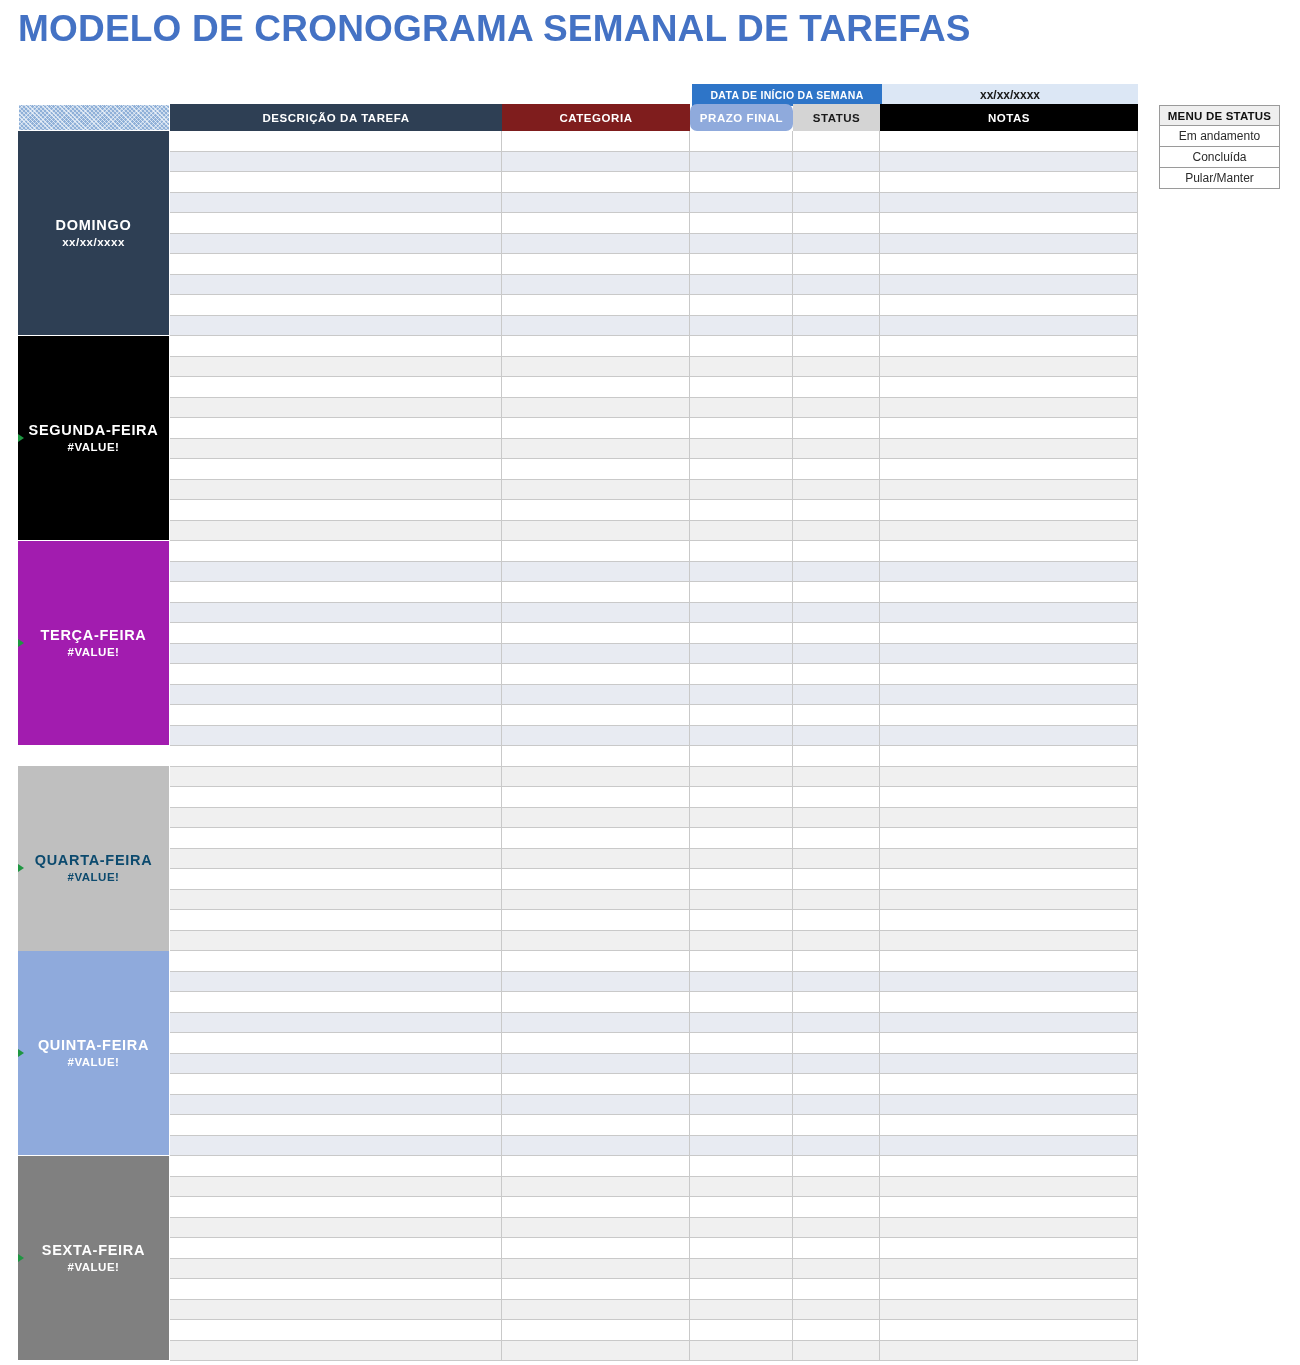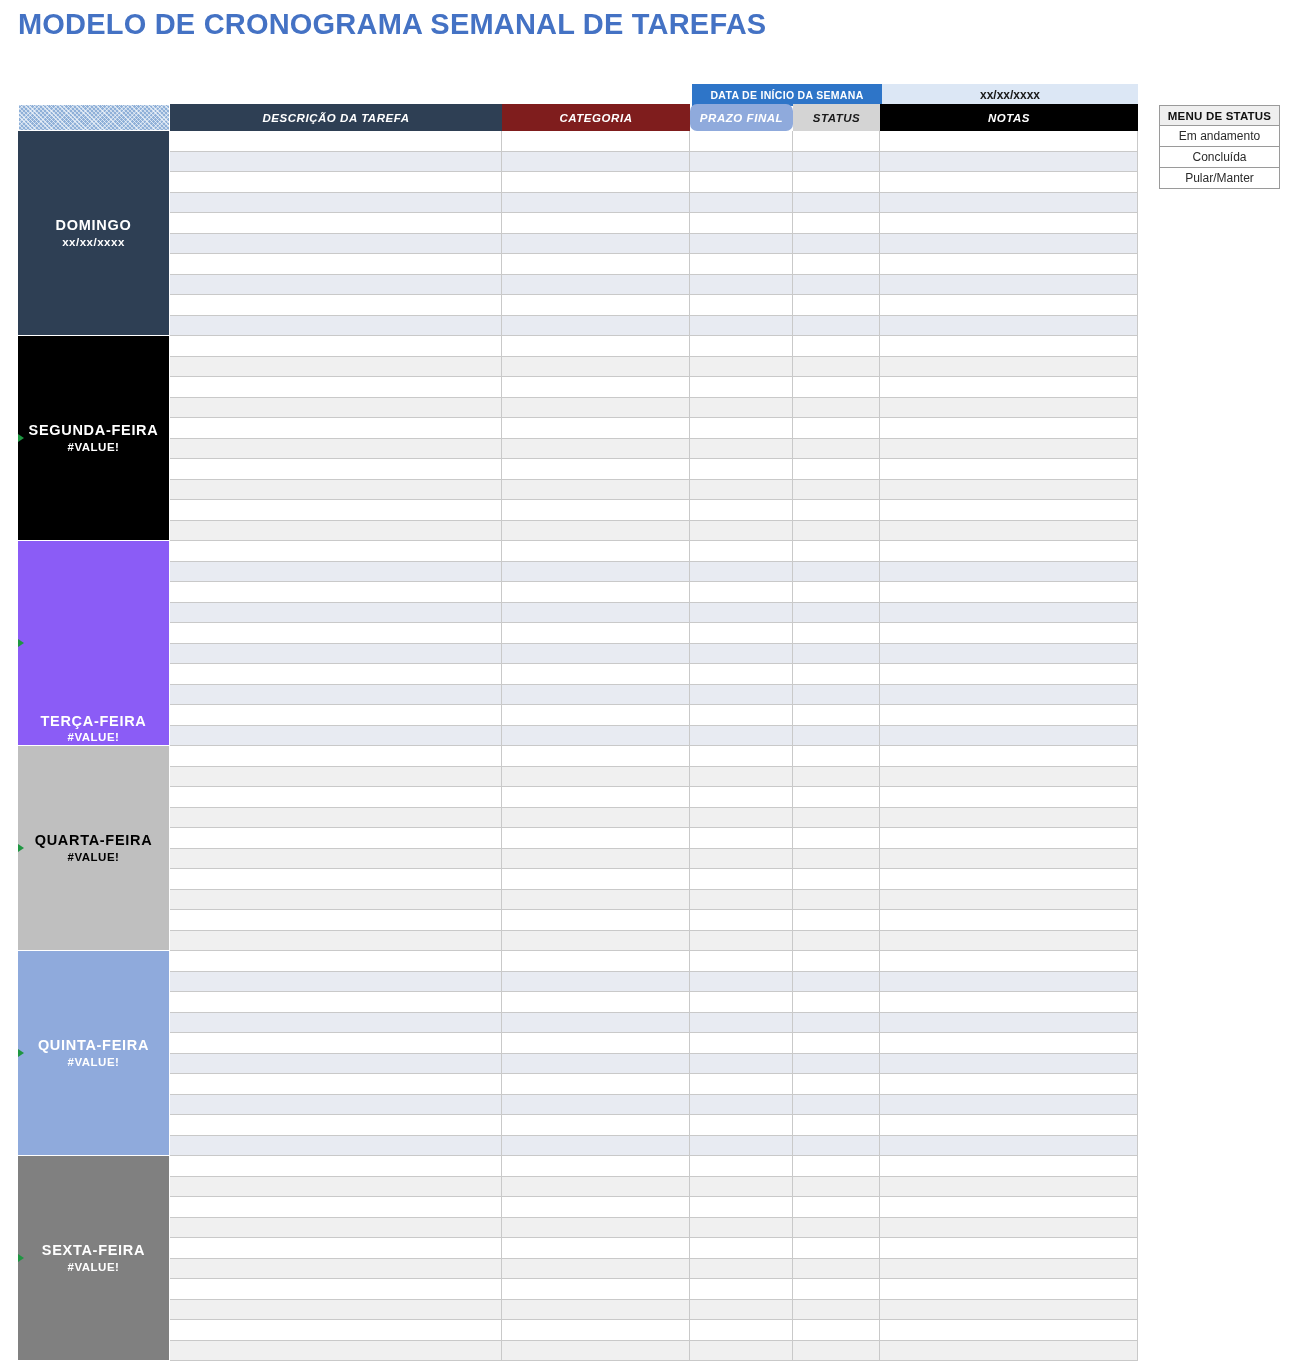--- a/index.html
+++ b/index.html
@@ -7,21 +7,21 @@
     width:1300px;height:1365px;
     background:#ffffff;
     font-family:"Liberation Sans", sans-serif;
     overflow:hidden;
     position:relative;
     -webkit-font-smoothing:antialiased;
   }
   
   #page-title{
     position:absolute;left:18px;top:8px;
-    font-size:29px;font-weight:bold;
+    font-size:37px;font-weight:bold;
     color:#4472c4;letter-spacing:0.2px;
     white-space:nowrap;
     text-align:right;
   }
   
   #weekstart-wrap{position:absolute;left:692px;top:68px;width:446px;height:22px;margin-top:16px;}
   #weekstart-label{
     position:absolute;left:0;top:0;width:190px;height:22px;
     background:#2e75c8;color:#ffffff;
     font-size:10.5px;font-weight:bold;letter-spacing:.3px;
@@ -29,21 +29,21 @@
     white-space:nowrap;
   }
   #weekstart-value{
     position:absolute;left:190px;top:0;width:256px;height:22px;
     background:#dce7f5;color:#1a1a1a;
     font-size:12px;font-weight:bold;
     display:flex;align-items:center;justify-content:center;
   }
   
   #sheet{position:absolute;left:18px;top:104px;width:1120px;}
-  .hdr-row{position:relative;height:27px;width:1120px;font-style:italic;}
+  .hdr-row{position:relative;height:27px;width:1120px;}
   .hdr-cell{
     position:absolute;top:0;height:27px;
     display:flex;align-items:center;justify-content:center;
     font-size:11.5px;font-weight:bold;letter-spacing:.55px;
     color:#ffffff;box-sizing:border-box;white-space:nowrap;
   }
   .hdr-corner{
     left:0;width:152px;
     background-color:#8fb0d8;
     background-image:
@@ -275,21 +275,21 @@
           <div class="grid-row" style="background: rgb(240, 240, 240);">
             <i class="c-desc"></i>
             <i class="c-cat"></i>
             <i class="c-prazo"></i>
             <i class="c-stat"></i>
             <i class="c-notas"></i>
           </div>
         </div>
       </div>
       <div class="day-block" style="height: 205px;">
-        <div class="day-label" style="background: #8b5cf6; color: rgb(255, 255, 255); justify-content: flex-end;">
+        <div class="day-label" style="background: #a21caf; color: rgb(255, 255, 255);">
           <div class="day-name">TERÇA-FEIRA</div>
           <div class="day-date">#VALUE!</div>
           <span class="err-tri" style="border-left-color: rgb(30, 150, 65);"></span>
         </div>
         <div class="rows">
           <div class="grid-row" style="background: rgb(255, 255, 255);">
             <i class="c-desc"></i>
             <i class="c-cat"></i>
             <i class="c-prazo"></i>
             <i class="c-stat"></i>
@@ -354,21 +354,21 @@
           <div class="grid-row" style="background: rgb(232, 235, 242);">
             <i class="c-desc"></i>
             <i class="c-cat"></i>
             <i class="c-prazo"></i>
             <i class="c-stat"></i>
             <i class="c-notas"></i>
           </div>
         </div>
       </div>
       <div class="day-block" style="height: 205px;">
-        <div class="day-label" style="background: rgb(191, 191, 191); color: #000000;">
+        <div class="day-label" style="background: rgb(191, 191, 191); color: #0c4a6e; margin-top: 20px;">
           <div class="day-name">QUARTA-FEIRA</div>
           <div class="day-date">#VALUE!</div>
           <span class="err-tri" style="border-left-color: rgb(30, 150, 65);"></span>
         </div>
         <div class="rows">
           <div class="grid-row" style="background: rgb(255, 255, 255);">
             <i class="c-desc"></i>
             <i class="c-cat"></i>
             <i class="c-prazo"></i>
             <i class="c-stat"></i>

